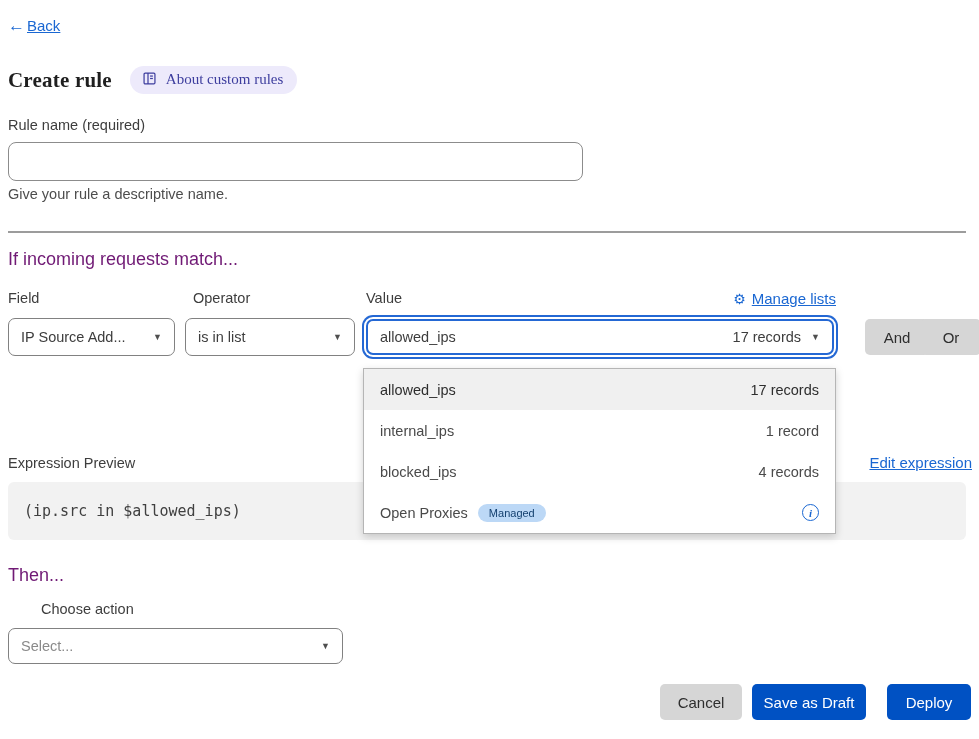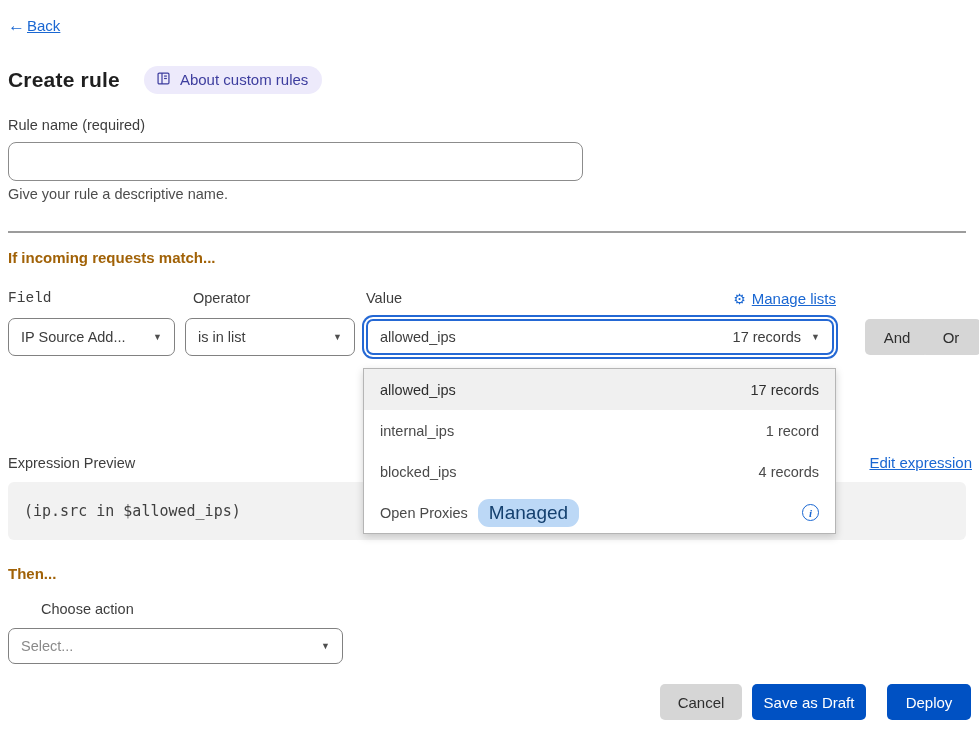--- a/index.html
+++ b/index.html
@@ -5,37 +5,37 @@
   * { box-sizing: border-box; margin: 0; padding: 0; }
   html, body { width: 979px; height: 739px; background: #ffffff; }
   body { font-family: "Liberation Sans", sans-serif; color: #313131; position: relative; overflow: hidden; }
   .abs { position: absolute; }
 
   a.link { color: #1a67d2; text-decoration: underline; cursor: pointer; font-size: 15px; }
 
   
   .back-link { left: 8px; top: 17px; display: flex; align-items: center; gap: 2px; }
   .back-arrow { color: #1a67d2; font-size: 17px; text-decoration: none; line-height: 1; }
-  .title-row { left: 8px; top: 66px; display: flex; align-items: center; gap: 24px; }
+  .title-row { left: 8px; top: 66px; display: flex; align-items: center; gap: 18px; font-family: Liberation Serif, serif; }
   .page-title { font-size: 21px; font-weight: bold; color: #1f1f1f; letter-spacing: 0.2px; }
   .about-pill { display: inline-flex; align-items: flex-start; gap: 9px; background: #edeafb; color: #3d3d9e;
                 border-radius: 14px; padding: 5px 14px 6px 12px; font-size: 15px; cursor: pointer; }
   .book-icon { display: inline-block; width: 15px; height: 15px; }
   .book-icon svg { display: block; }
 
   
   .field-label { font-size: 14.5px; color: #3d3d3d; }
   .text-input { left: 8px; top: 142px; width: 575px; height: 39px; border: 1px solid #8c8c8c;
                 border-radius: 8px; background: #fff; font-size: 15px; padding: 0 12px;
                 font-family: "Liberation Sans", sans-serif; color: #313131; }
   .helper-text { left: 8px; top: 186px; font-size: 14.5px; color: #4d4d4d; }
 
   .divider { left: 8px; top: 231px; width: 958px; height: 2px; background: #9c9c9c; }
 
-  .section-heading { font-size: 15px; font-weight: bold; color: #a16207; }
+  .section-heading { font-size: 18px; font-weight: normal; color: #701a75; }
 
   
   .select { display: flex; align-items: center; background: #fff; border: 1px solid #818181;
             border-radius: 7px; padding: 0 12px; font-size: 14.5px; color: #3d3d3d; cursor: pointer; height: 38px; }
   .select .grow { flex: 1; }
   .chevron { font-size: 9px; color: #4f4f4f; margin-left: 10px; line-height: 1; }
 
   .field-select    { left: 8px;   top: 318px; width: 167px; }
   .operator-select { left: 185px; top: 318px; width: 170px; }
   .value-select    { left: 366px; top: 319px; width: 468px; height: 36px;
@@ -52,21 +52,21 @@
   .gear-icon { color: #1a67d2; font-size: 14px; line-height: 1; }
 
   
   .listbox { left: 363px; top: 368px; width: 473px; background: #ffffff; border: 1px solid #b5b5b5;
              box-shadow: 0 3px 8px rgba(0,0,0,0.18); z-index: 10; }
   .list-row { height: 41px; display: flex; align-items: center; padding: 0 16px; font-size: 14.5px;
               color: #4a4a4a; cursor: pointer; }
   .list-row.selected { background: #f0f0f0; color: #2e2e2e; }
   .list-row .grow { flex: 1; }
   .managed-badge { background: #bcd8f6; color: #14406f; border-radius: 11px; padding: 3px 11px;
-                   font-size: 19px; margin-left: 10px; }
+                   font-size: 11px; margin-left: 10px; }
   .info-icon { width: 17px; height: 17px; border: 1.4px solid #1a67d2; border-radius: 50%;
                display: inline-flex; align-items: center; justify-content: center;
                color: #1a67d2; font-size: 11px; font-family: "Liberation Serif", serif;
                font-style: italic; font-weight: bold; cursor: pointer; }
 
   
   .expr-label { left: 8px; top: 455px; }
   .edit-expr  { top: 454px; right: 7px; }
   .code-block { left: 8px; top: 482px; width: 958px; height: 58px; background: #f2f2f2;
                 border-radius: 6px; display: flex; align-items: center; padding: 0 16px; }
@@ -110,21 +110,21 @@
 </div>
 
 <div class="abs field-label" style="left:8px; top:117px;">Rule name (required)</div>
 <input class="abs text-input" type="text" value="" style="">
 <div class="abs helper-text">Give your rule a descriptive name.</div>
 
 <div class="abs divider"></div>
 
 <div class="abs section-heading" style="left:8px; top:249px;">If incoming requests match...</div>
 
-<div class="abs field-label" style="left:8px; top:290px;font-family:Liberation Mono, monospace;">Field</div>
+<div class="abs field-label" style="left:8px; top:290px;">Field</div>
 <div class="abs field-label" style="left:186px; top:290px;margin-left:7px;">Operator</div>
 <div class="abs field-label" style="left:366px; top:290px;">Value</div>
 
 <a class="abs manage-lists-wrap link" style="text-decoration:none;">
   <span class="gear-icon">⚙</span>
   <span style="text-decoration:underline;">Manage lists</span>
 </a>
 
 <div class="abs select field-select">
   <span class="grow">IP Source Add...</span>

